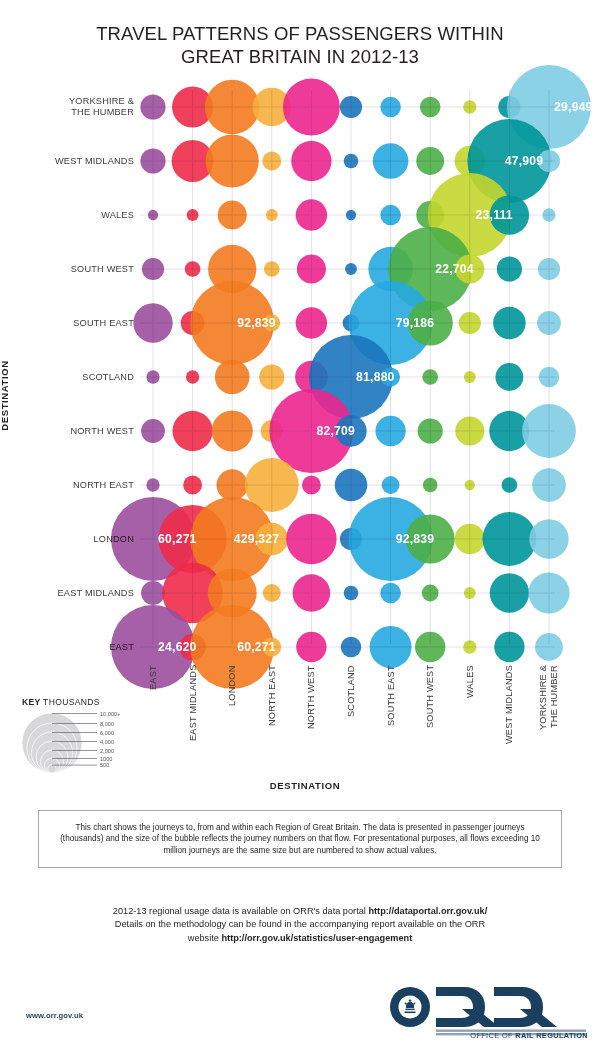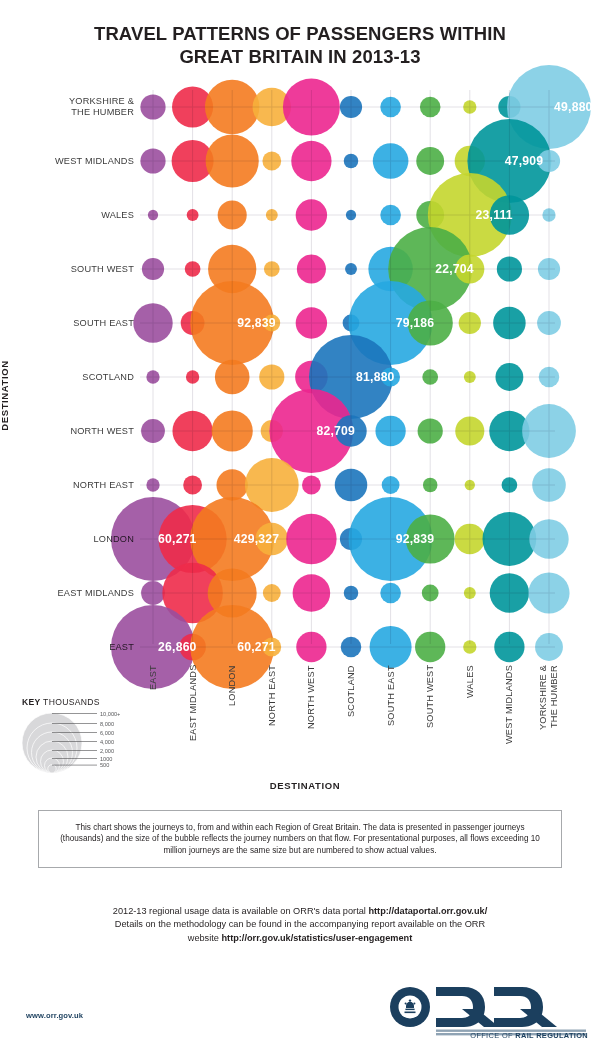--- a/index.html
+++ b/index.html
@@ -10,21 +10,21 @@
     font-family:"Liberation Sans", sans-serif;
     color:#231f20;
     position:relative;
     overflow:hidden;
   }
 
   
   #title {
     position:absolute; left:0; top:22px; width:600px;
     text-align:center;
-    font-size:18.5px; font-weight:bold; letter-spacing:0.1px;
+    font-size:18.5px; font-weight:normal; letter-spacing:0.1px;
     line-height:23px; color:#231f20;
   }
   #title .ln { display:block; }
 
   
   #chart-area {
     position:absolute; left:0; top:90px; width:600px; height:580px;
   }
   #plot {
     position:absolute; left:140px; top:0px; width:425px; height:570px;
@@ -108,21 +108,21 @@
     position:absolute; right:12px; top:1031px; width:210px;
     text-align:right; font-size:7.4px; color:#1b3f5e; letter-spacing:0.35px;
   }
   #logo-sub b { font-weight:bold; }
 </style>
 </head>
 <body>
 
 <div id="title">
   <span class="ln">TRAVEL PATTERNS OF PASSENGERS WITHIN</span>
-  <span class="ln">GREAT BRITAIN IN 2013-13</span>
+  <span class="ln">GREAT BRITAIN IN 2012-13</span>
 </div>
 
 <div id="chart-area">
 
   <div id="yaxis-title">DESTINATION</div>
   <div id="ylabels">
       <div class="ylabel" style="top: 17px;">YORKSHIRE &amp;<br>THE HUMBER</div>
       <div class="ylabel" style="top: 71px;">WEST MIDLANDS</div>
       <div class="ylabel" style="top: 125px;">WALES</div>
       <div class="ylabel" style="top: 179px;">SOUTH WEST</div>
@@ -279,32 +279,32 @@
           <circle cx="171.4" cy="557" r="15.143315356948756" fill="#EC268F" fill-opacity="0.9"></circle>
           <circle cx="211" cy="557" r="10.287856919689348" fill="#1C75BC" fill-opacity="0.9"></circle>
           <circle cx="250.60000000000002" cy="557" r="21" fill="#27A9E1" fill-opacity="0.9"></circle>
           <circle cx="290.2" cy="557" r="15.143315356948756" fill="#4CAF46" fill-opacity="0.9"></circle>
           <circle cx="329.8" cy="557" r="6.640783086353597" fill="#C4D62E" fill-opacity="0.9"></circle>
           <circle cx="369.40000000000003" cy="557" r="15.143315356948756" fill="#00969B" fill-opacity="0.9"></circle>
           <circle cx="409" cy="557" r="13.929824119492679" fill="#7FCDE4" fill-opacity="0.9"></circle>
         </g>
       </svg>
     <div id="bubble-labels">
-        <div class="bval" style="left: 433.36px; top: 17px;">49,880</div>
+        <div class="bval" style="left: 433.36px; top: 17px;">29,949</div>
         <div class="bval" style="left: 384px; top: 71px;">47,909</div>
         <div class="bval" style="left: 354.16px; top: 125px;">23,111</div>
         <div class="bval" style="left: 314.56px; top: 179px;">22,704</div>
         <div class="bval" style="left: 116.56px; top: 233px;">92,839</div>
         <div class="bval" style="left: 274.96px; top: 233px;">79,186</div>
         <div class="bval" style="left: 235.36px; top: 287px;">81,880</div>
         <div class="bval" style="left: 195.76px; top: 341px;">82,709</div>
         <div class="bval" style="left: 37.36px; top: 449px;">60,271</div>
         <div class="bval" style="left: 116.56px; top: 449px;">429,327</div>
         <div class="bval" style="left: 274.96px; top: 449px;">92,839</div>
-        <div class="bval" style="left: 37.36px; top: 557px;">26,860</div>
+        <div class="bval" style="left: 37.36px; top: 557px;">24,620</div>
         <div class="bval" style="left: 116.56px; top: 557px;">60,271</div>
       </div>
   </div>
 
   <div id="xlabels">
       <div class="xlabel" style="left: 8px;">EAST</div>
       <div class="xlabel" style="left: 47.6px;">EAST MIDLANDS</div>
       <div class="xlabel" style="left: 87.2px;">LONDON</div>
       <div class="xlabel" style="left: 126.8px;">NORTH EAST</div>
       <div class="xlabel" style="left: 166.4px;">NORTH WEST</div>

